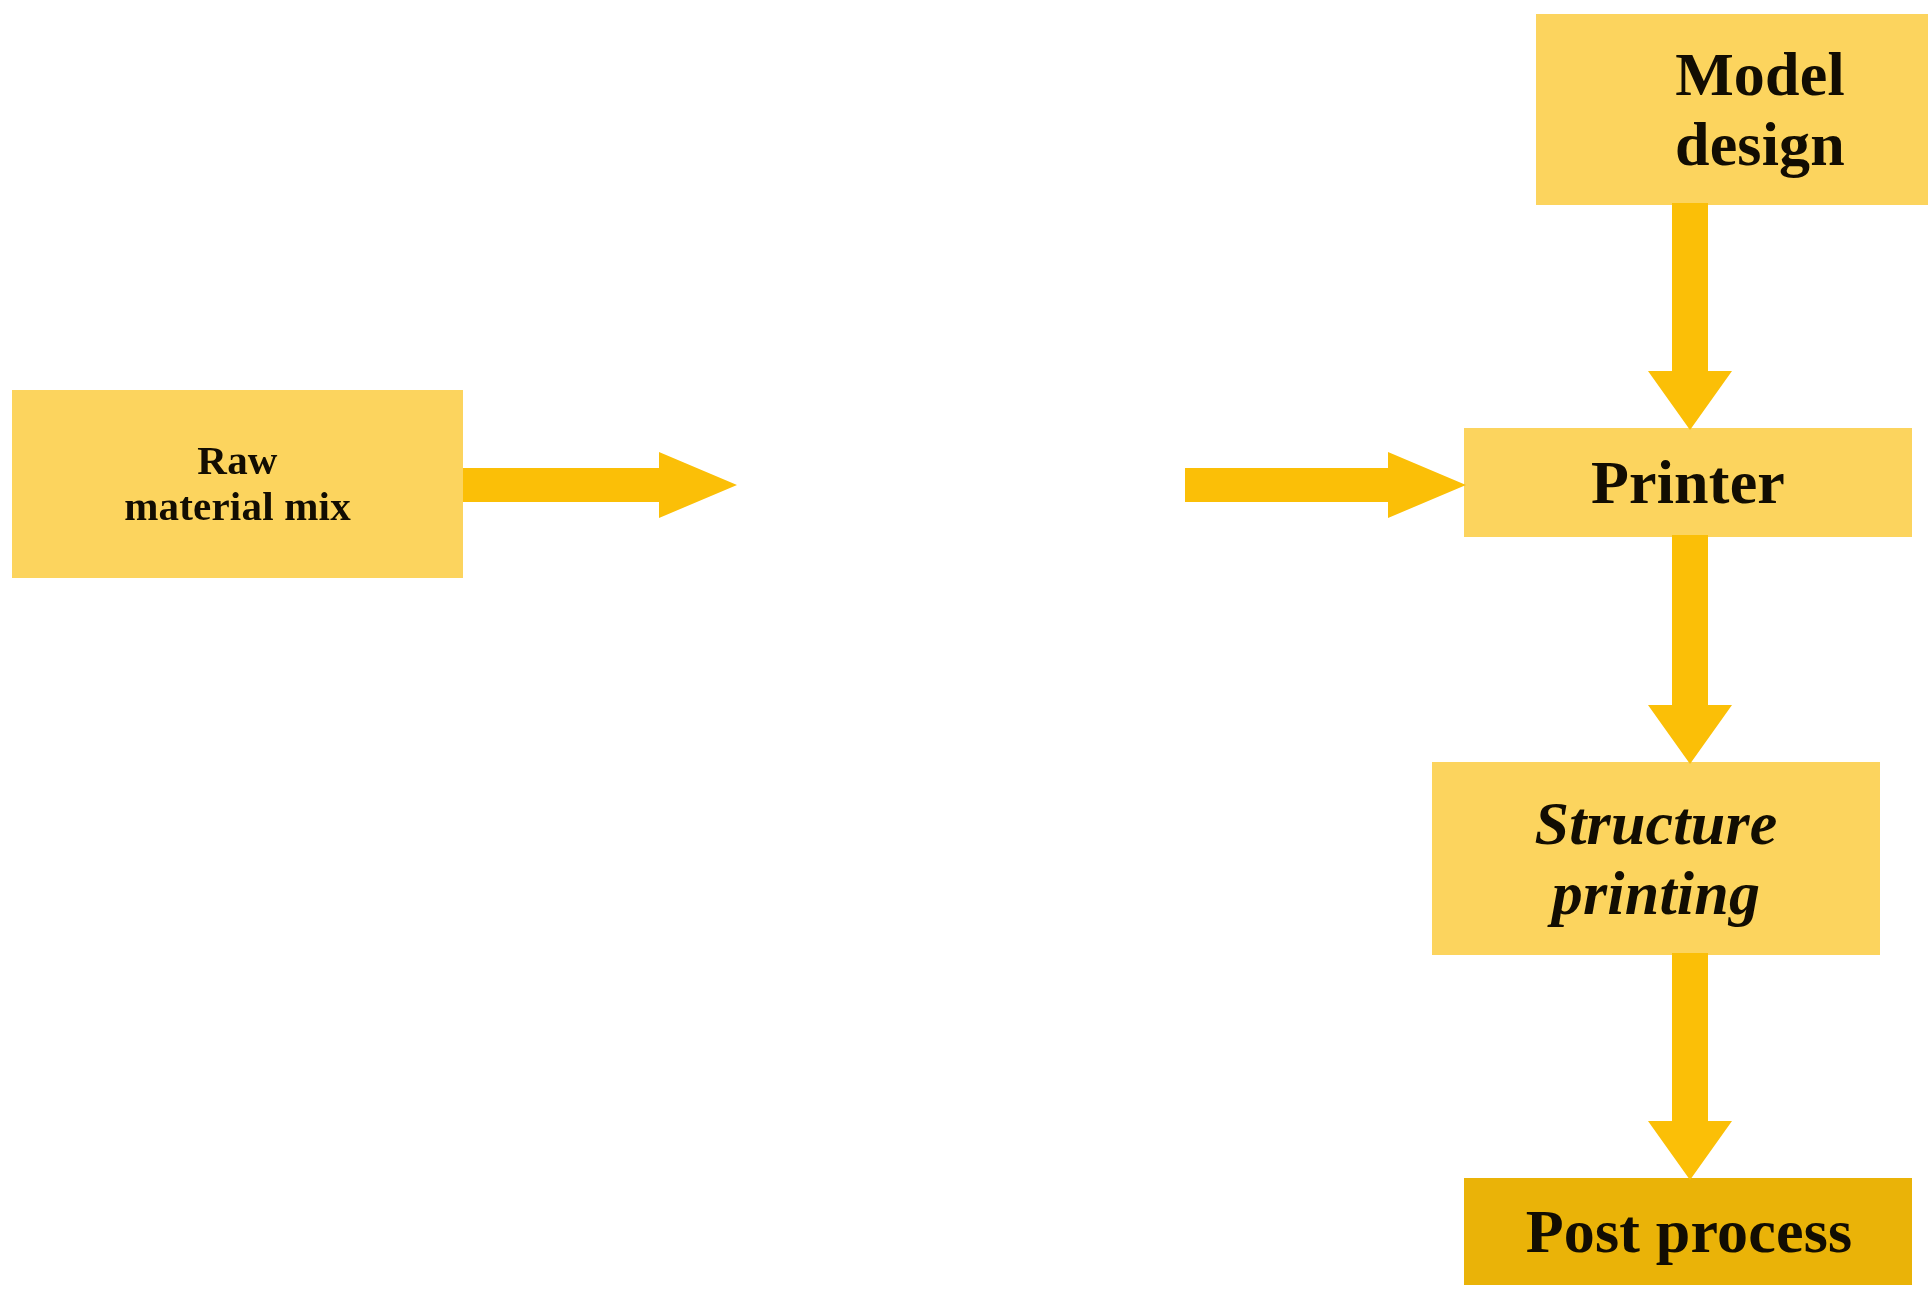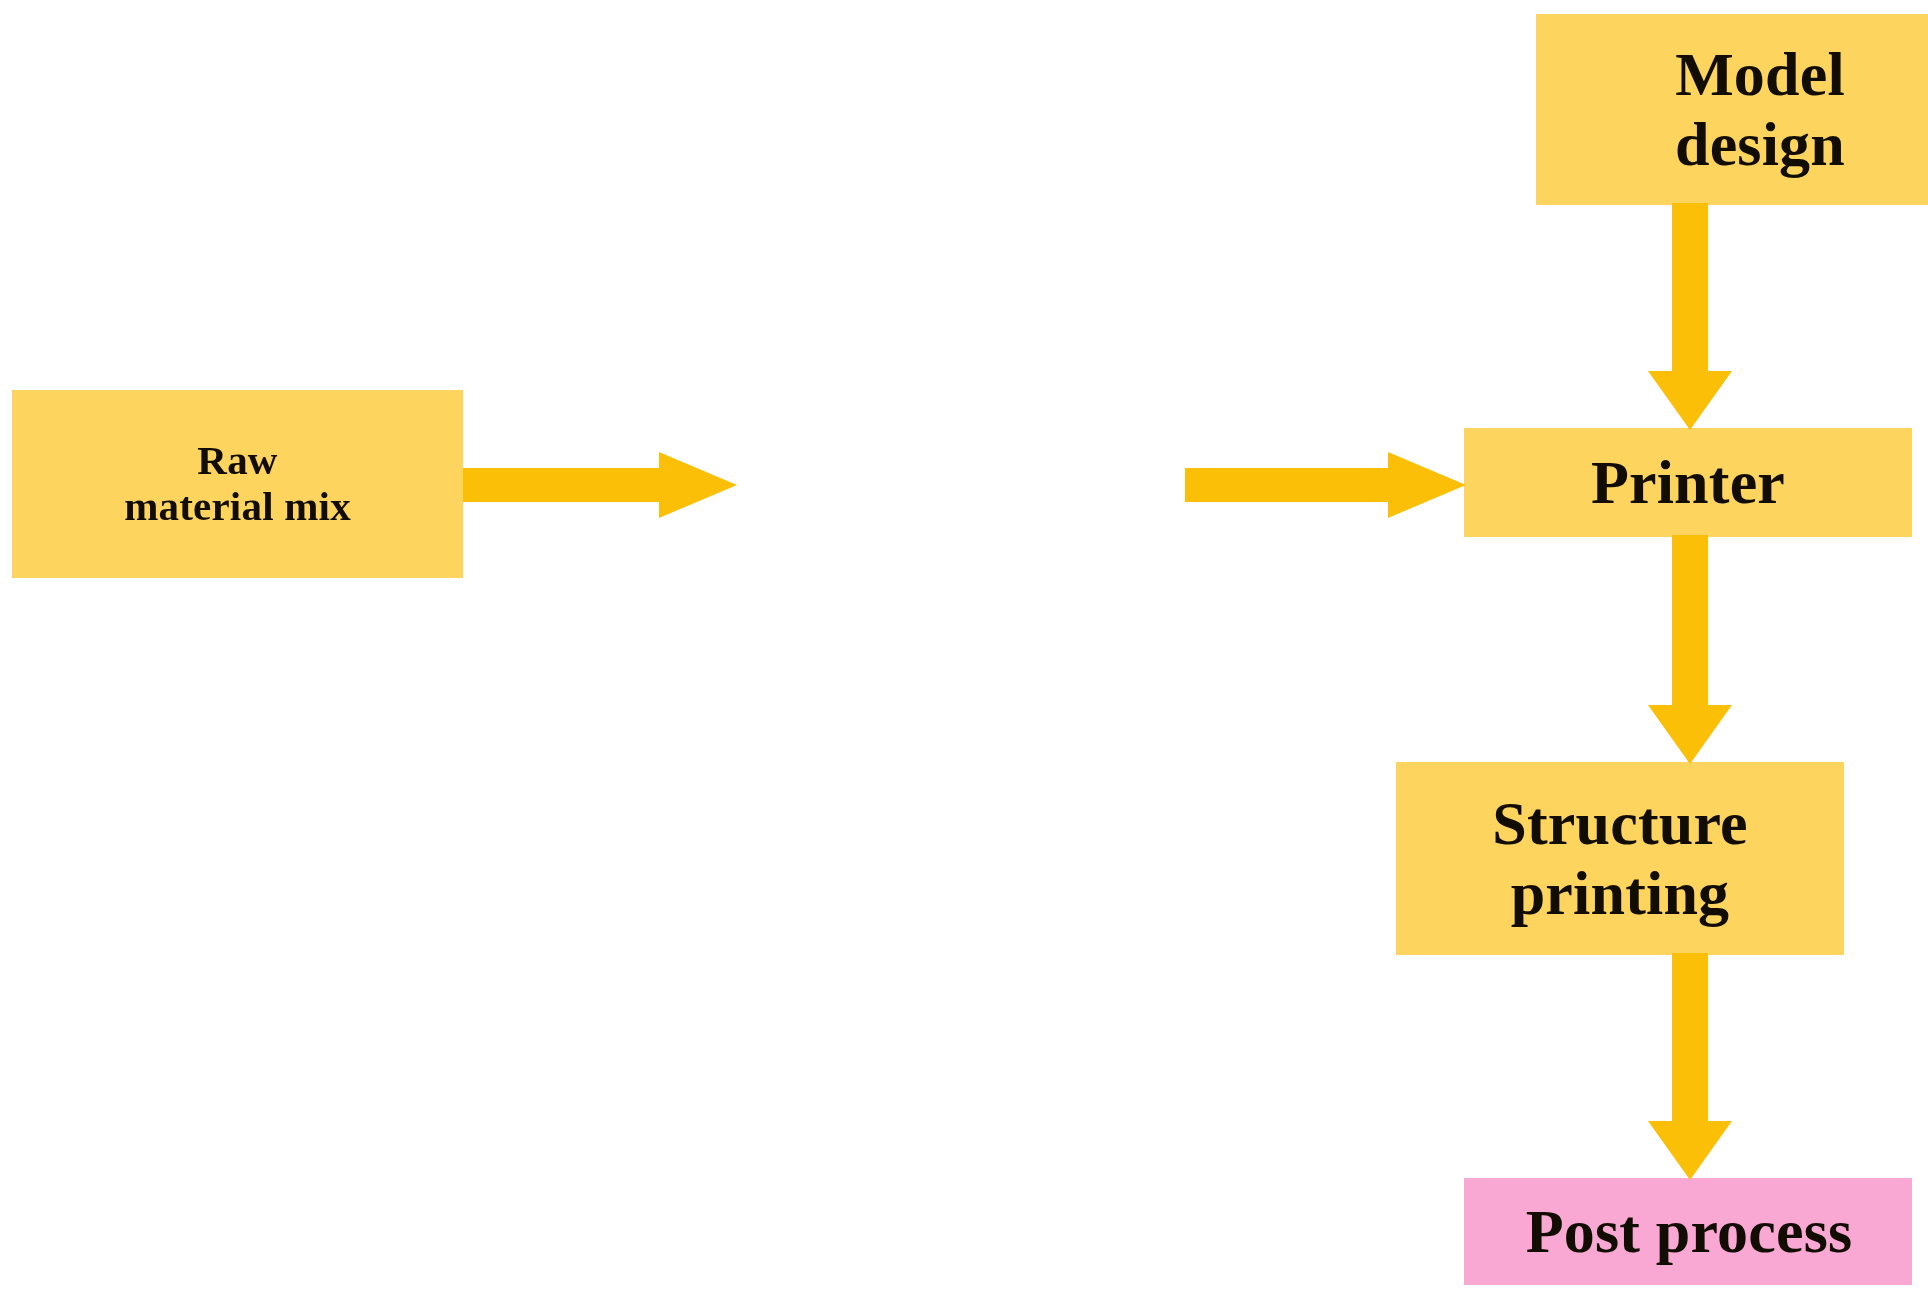--- a/index.html
+++ b/index.html
@@ -30,21 +30,21 @@
     padding: 4px 8px;
     -webkit-font-smoothing: antialiased;
   }
   .node span { display: block; width: 100%; }
 
   
   #node-raw-material-mix      { left: 12px;   top: 390px;  width: 451px; height: 188px; font-size: 41px; }
   #node-mixed-materials-pumping { left: 735px; top: 345px; width: 465px; height: 285px; font-size: 62px; }
   #node-model-design          { left: 1536px; top: 14px;   width: 448px; height: 191px; font-size: 62px; }
   #node-printer               { left: 1464px; top: 428px;  width: 448px; height: 109px; font-size: 62px; }
-  #node-structure-printing    { left: 1396px; top: 762px;  width: 448px; height: 193px; font-size: 62px; }
+  #node-structure-printing    { left: 1432px; top: 762px;  width: 448px; height: 193px; font-size: 62px; font-style: italic; }
   #node-post-process          { left: 1464px; top: 1178px; width: 448px; height: 107px; font-size: 62px; }
 
   
   .connector {
     position: absolute;
     display: block;
     overflow: visible;
   }
   #edge-raw-to-mixed   { left: 463px;  top: 452px;  width: 274px; height: 66px; }
   #edge-mixed-to-printer { left: 1185px; top: 452px; width: 281px; height: 66px; }
@@ -78,21 +78,21 @@
       </span>
   </div>
 
   <div class="node" id="node-structure-printing" style="background: rgb(252, 212, 94); color: rgb(18, 13, 2);">
     <span>
         <span>Structure</span>
         <span>printing</span>
       </span>
   </div>
 
-  <div class="node" id="node-post-process" style="background: #f9a8d4; color: rgb(18, 13, 2); padding-left: 10px;">
+  <div class="node" id="node-post-process" style="background: #eab308; color: rgb(18, 13, 2); padding-left: 10px;">
     <span>
         <span>Post process</span>
       </span>
   </div>
 
   <svg class="connector" id="edge-raw-to-mixed" viewBox="0 0 274 66" width="274" height="66">
     <polygon points="0,16 196,16 196,0 274,33 196,66 196,50 0,50" fill="#FBBF07"></polygon>
   </svg>
 
   <svg class="connector" id="edge-mixed-to-printer" viewBox="0 0 281 66" width="281" height="66">

